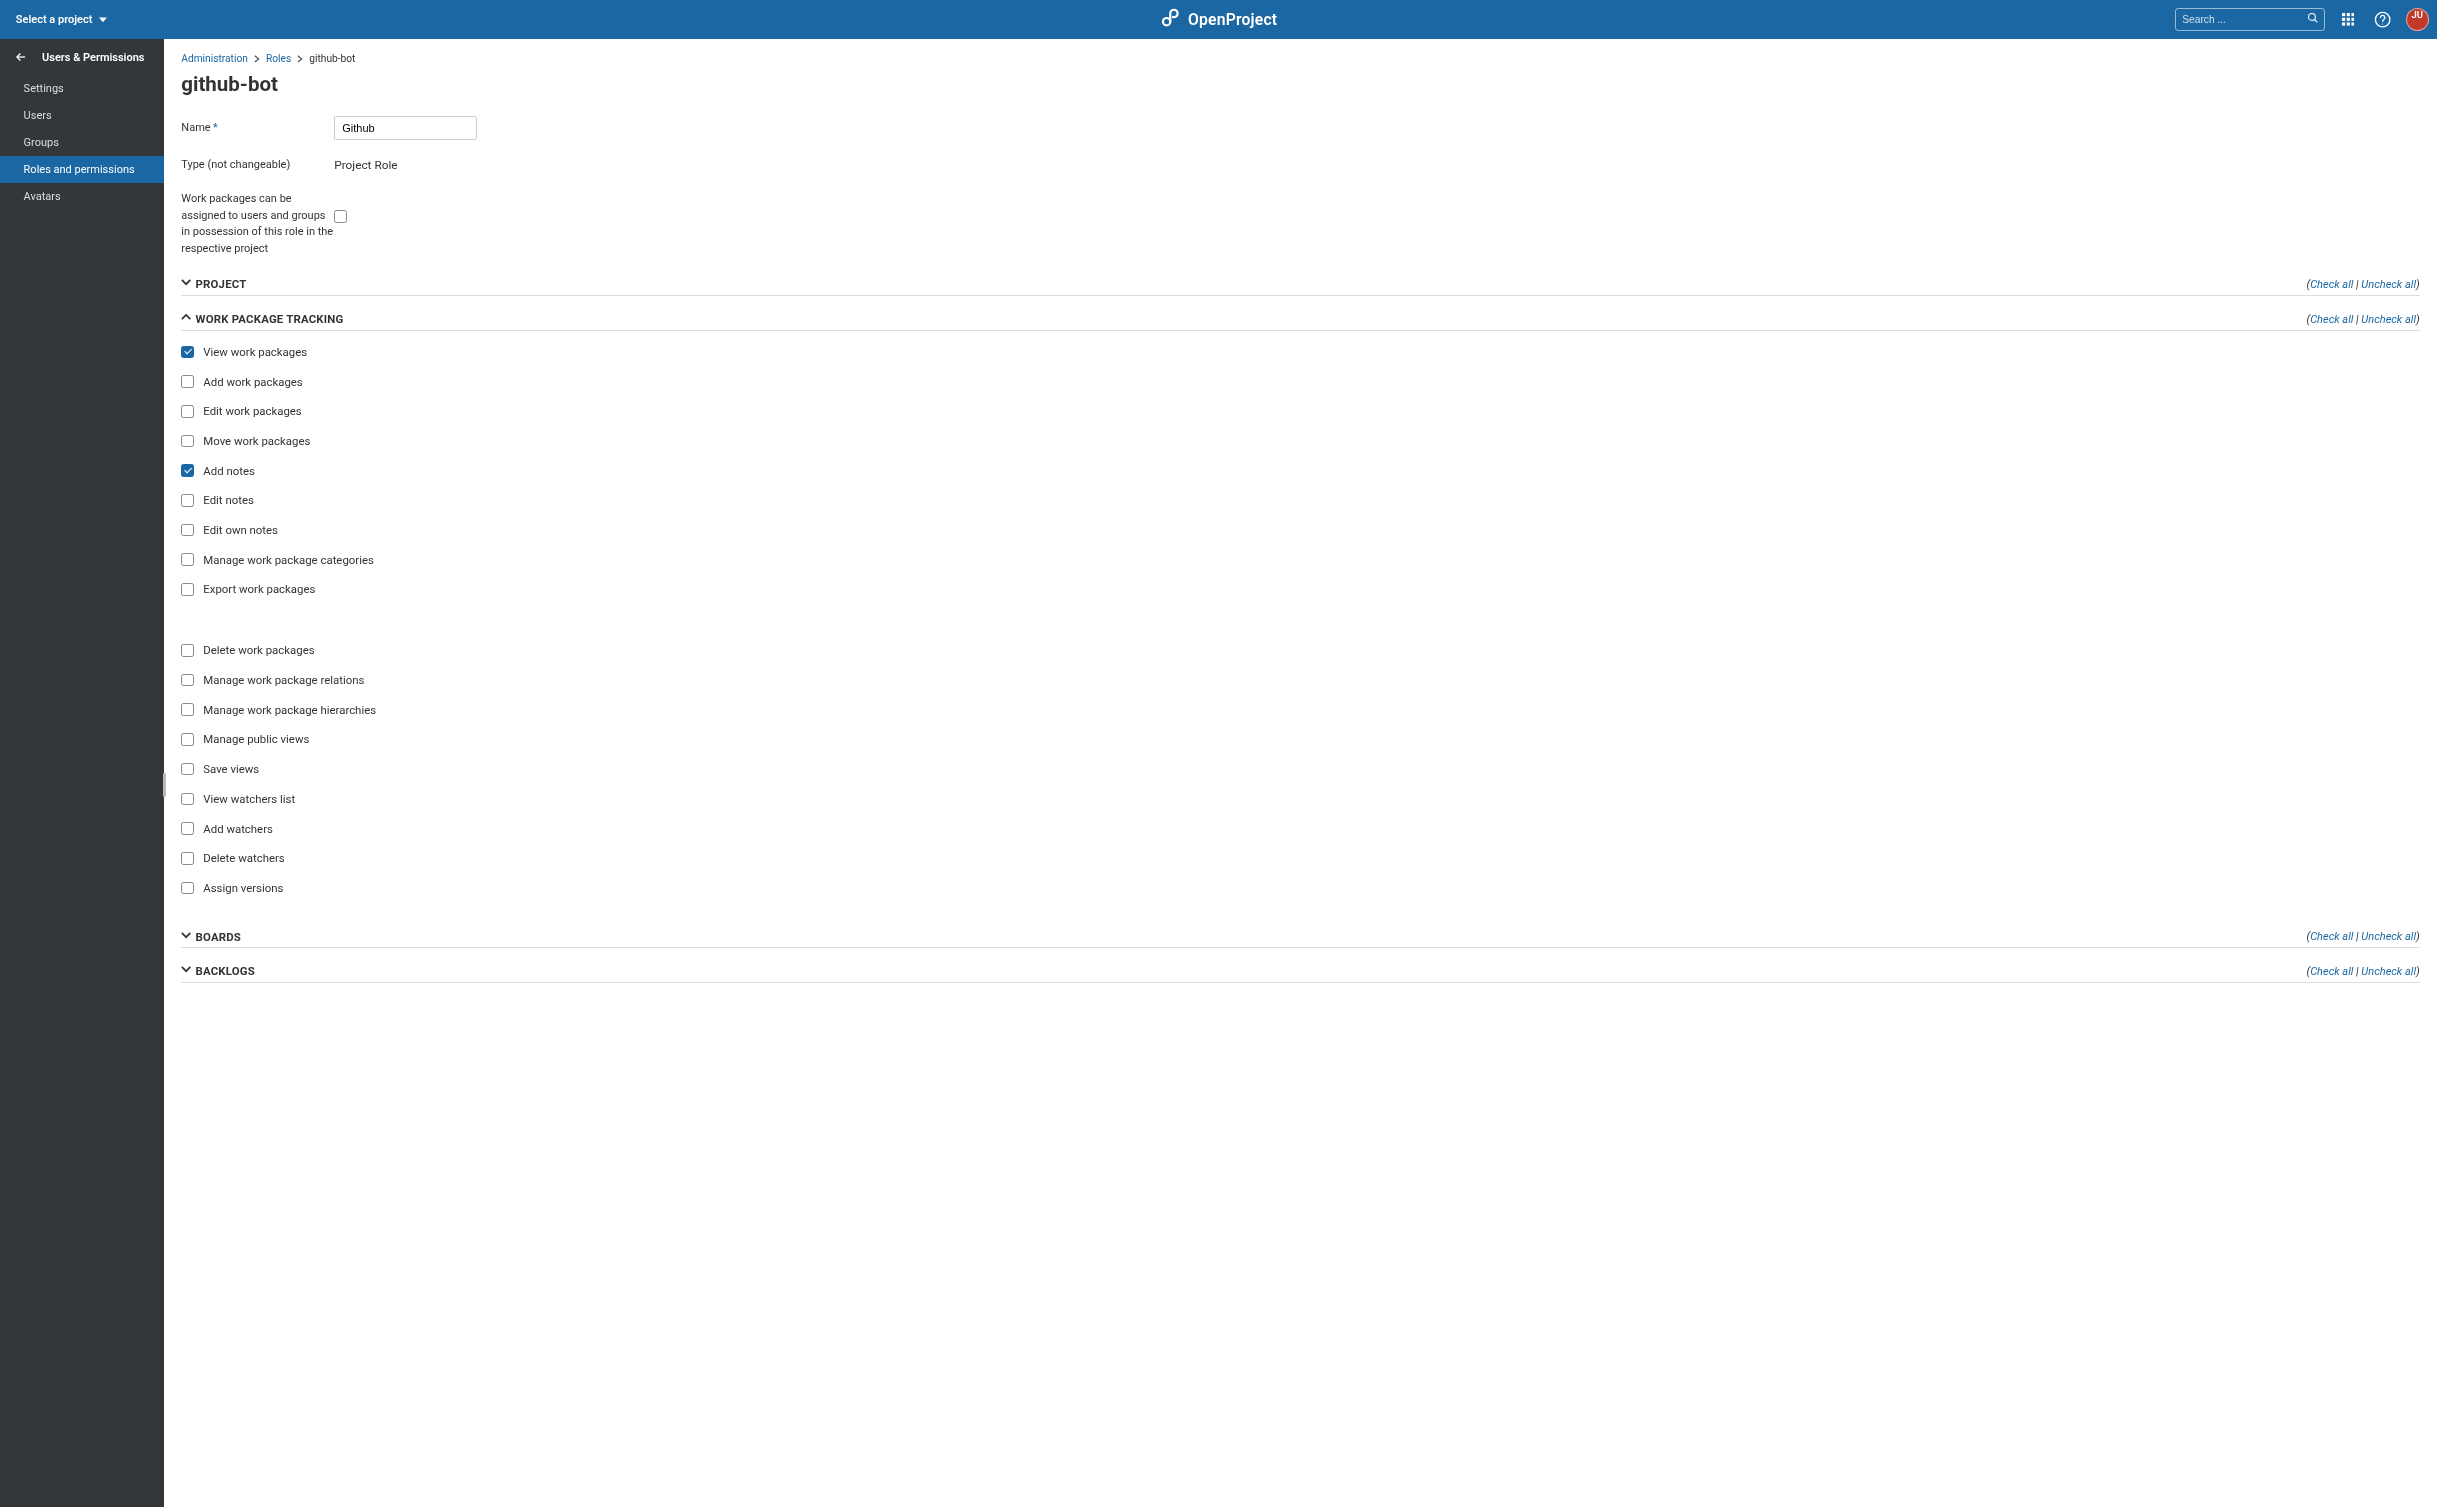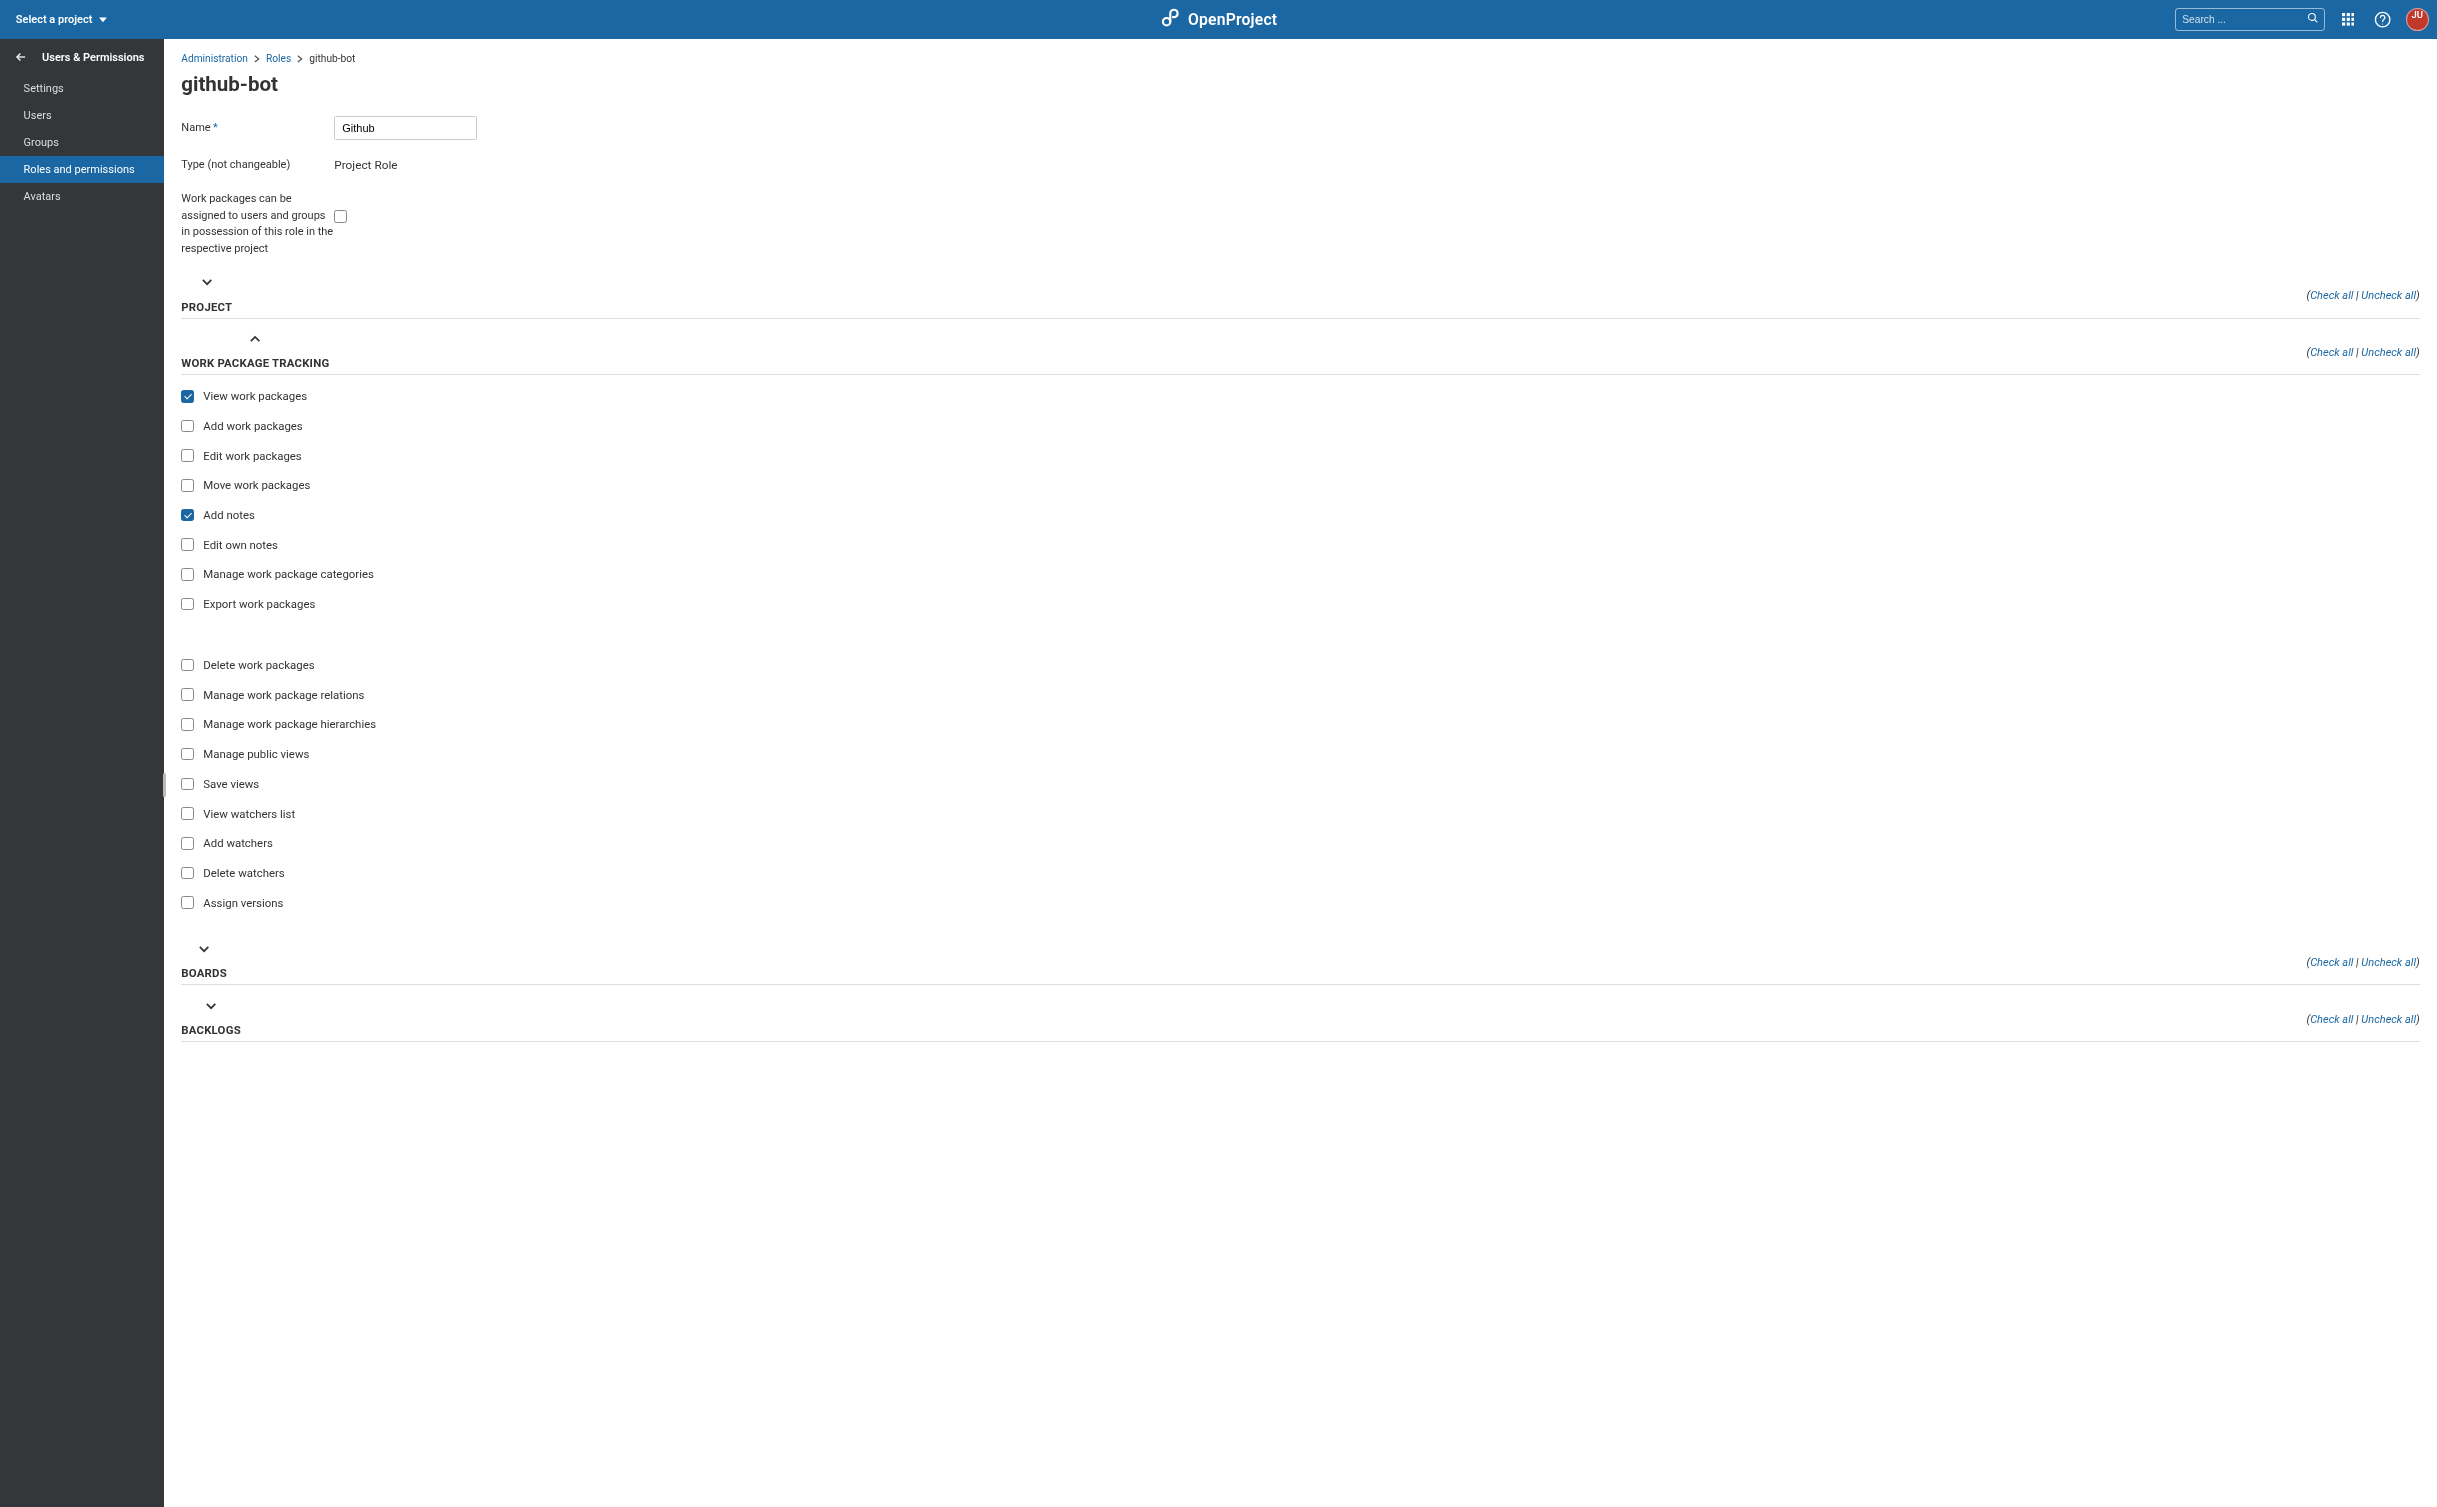--- a/index.html
+++ b/index.html
@@ -40,21 +40,21 @@
   .form-value { font-size: 11.8px; padding-top: 4.7px; color: #333; }
   .form-input { border: 0.8px solid #ccc; border-radius: 1.6px; padding: 4.7px 7px; font-size: 11px; width: 143px; background: #fff; }
   .wp-label { width: 153px; line-height: 1.5; font-size: 11px; }
   
   .checkbox-box { width: 12.6px; height: 12.6px; border: 1.2px solid #888; border-radius: 2.4px; display: inline-flex; align-items: center; justify-content: center; cursor: pointer; flex-shrink: 0; }
   .checkbox-box.checked { background: #1a67a3; border-color: #1a67a3; }
   .checkbox-box.checked::after { content: ""; width: 3.1px; height: 6.3px; border: solid #fff; border-width: 0 1.6px 1.6px 0; transform: rotate(45deg); margin-top: -1.6px; }
   
   
   .section-header { display: flex; align-items: center; justify-content: space-between; border-bottom: 0.8px solid #ddd; padding: 6.3px 0 3.9px 0; margin-top: 9.4px; }
-  .section-header-left { display: flex; align-items: center; gap: 12px; cursor: pointer; flex-direction: column; }
+  .section-header-left { display: flex; align-items: flex-start; gap: 4px; cursor: pointer; }
   .section-title { font-weight: 700; text-transform: uppercase; letter-spacing: 0.2px; font-size: 11.4px; color: #333; }
   .check-links { font-style: italic; color: #333; font-size: 11px; }
   .check-links a { color: #1a67a3; text-decoration: none; font-style: italic; }
   
   .permissions-grid { display: flex; gap: 47px; padding: 14px 0 19px 0; flex-direction: column; }
   .permissions-col { flex: 1; }
   .perm-item { display: flex; align-items: center; gap: 9.4px; margin-bottom: 15.7px; font-size: 11.4px; color: #333; }
   .perm-item:last-child { margin-bottom: 0; }
   
   .chevron { display: inline-flex; }
@@ -212,20 +212,24 @@
             <div class="perm-item">
               <span class="checkbox-box"></span>
               <span>Move work packages</span>
             </div>
             <div class="perm-item">
               <span class="checkbox-box checked"></span>
               <span>Add notes</span>
             </div>
             <div class="perm-item">
               <span class="checkbox-box"></span>
+              <span>Edit notes</span>
+            </div>
+            <div class="perm-item">
+              <span class="checkbox-box"></span>
               <span>Edit own notes</span>
             </div>
             <div class="perm-item">
               <span class="checkbox-box"></span>
               <span>Manage work package categories</span>
             </div>
             <div class="perm-item">
               <span class="checkbox-box"></span>
               <span>Export work packages</span>
             </div>

